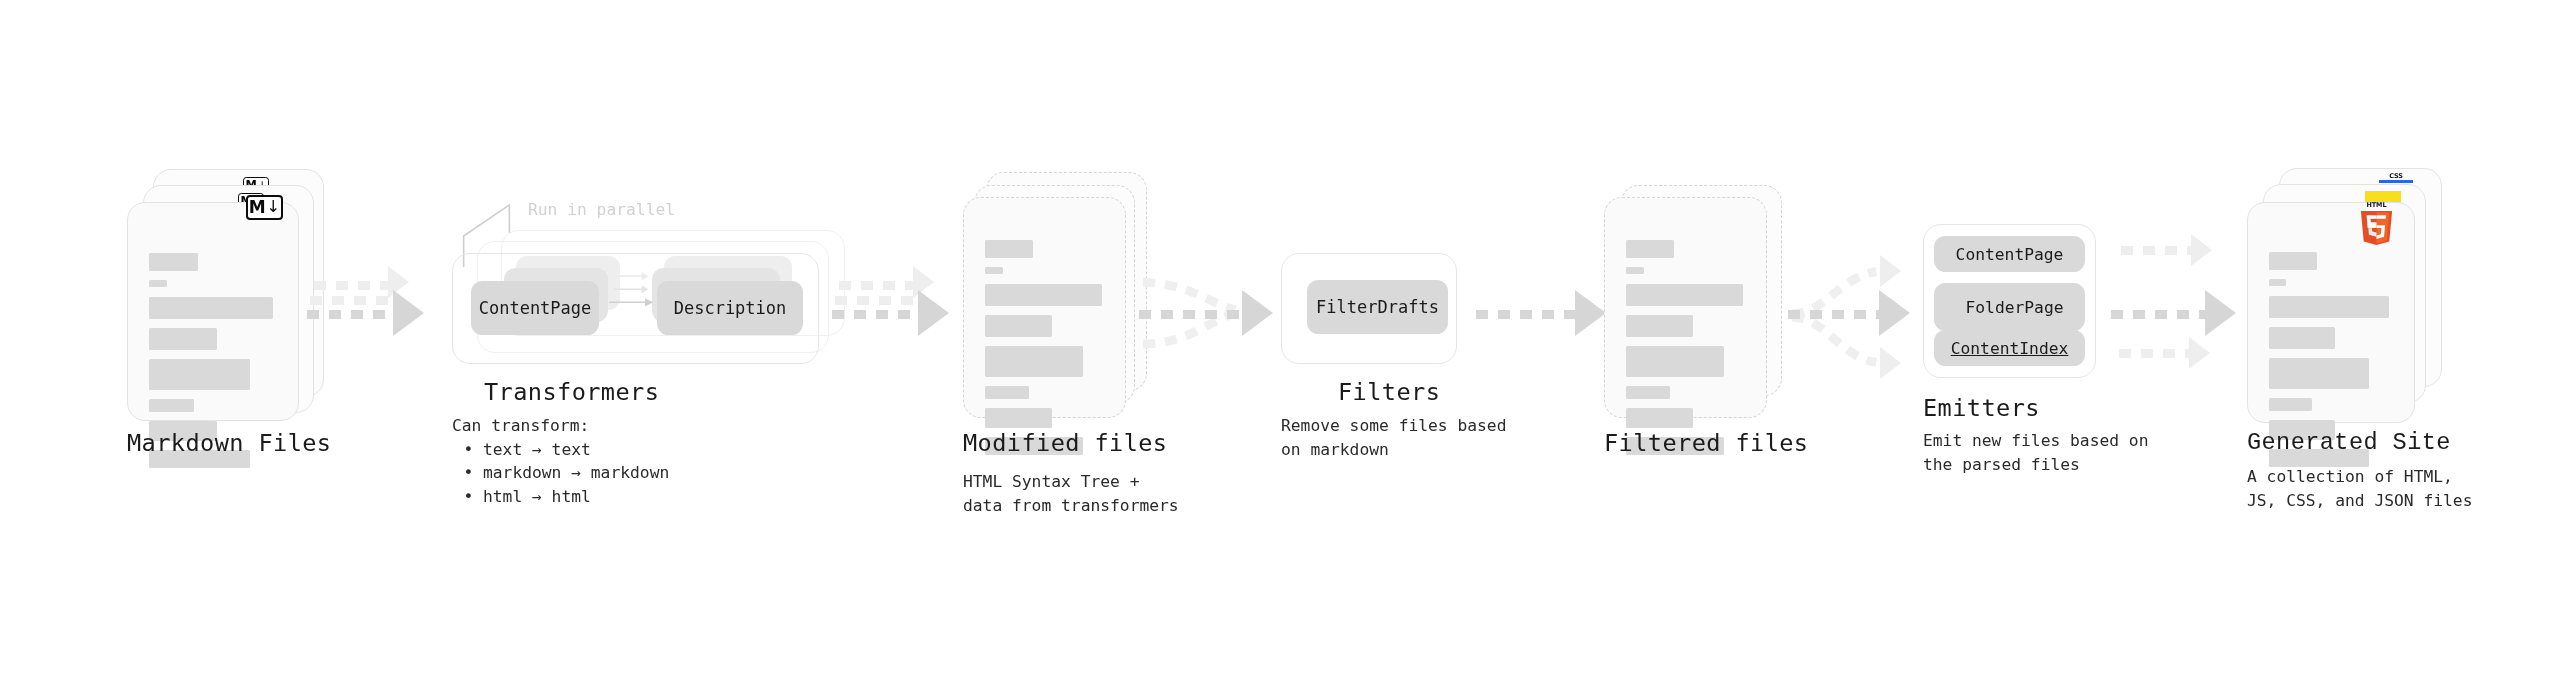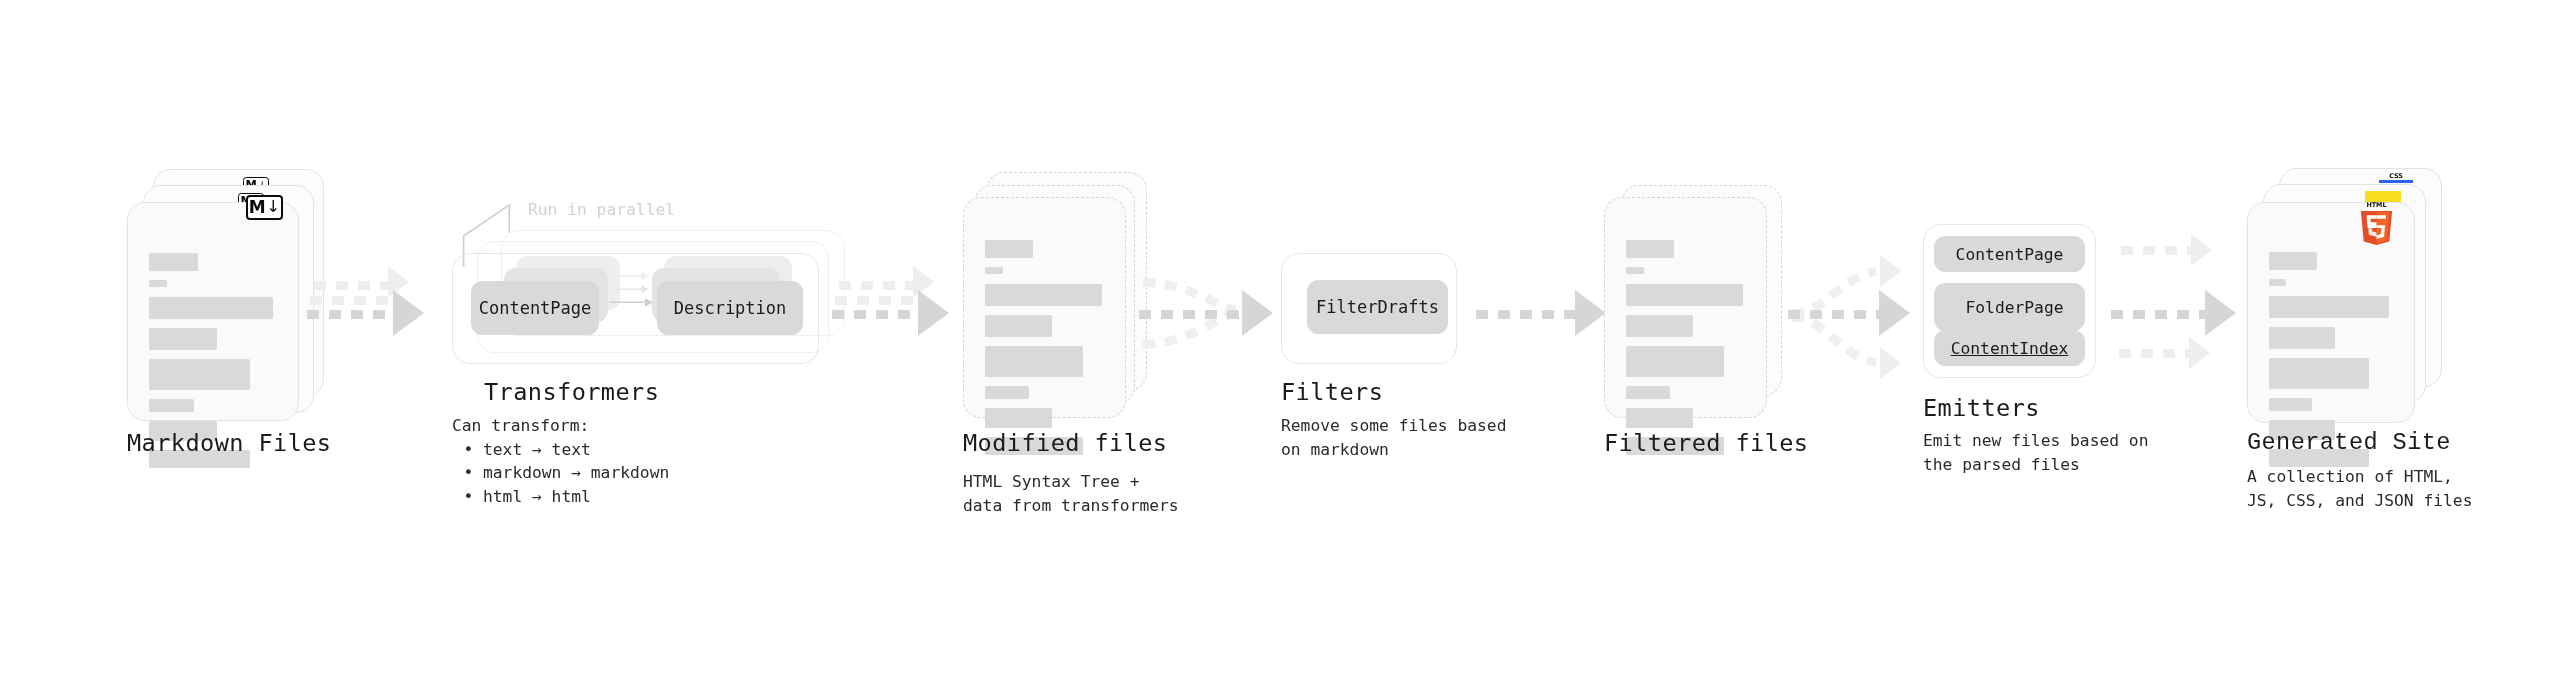--- a/index.html
+++ b/index.html
@@ -253,21 +253,21 @@
       <path d="M6 18 C60 18 90 44 120 52" fill="none" stroke="#efefef" stroke-width="11" stroke-dasharray="15 12" stroke-linecap="butt"></path>
       <path d="M6 94 C60 94 90 64 120 56" fill="none" stroke="#efefef" stroke-width="11" stroke-dasharray="15 12" stroke-linecap="butt"></path>
     </svg>
     <div class="adots" style="left:1139px; top:310px; width:107px;"></div>
     <div class="ahead" style="left:1242px; top:290px;"></div>
   </div>
 
   <div>
     <div class="group" style="left:1281px; top:253px; width:176px; height:111px;"></div>
     <div class="chip" style="left:1307px; top:280px; width:141px; height:54px;">FilterDrafts</div>
-    <div class="cap-title" style="left:1281px; top:378px;">Filters</div>
+    <div class="cap-title" style="left:1338px; top:378px;">Filters</div>
     <div class="cap-sub" style="left:1281px; top:414px;">
       <div>Remove some files based</div>
       <div>on markdown</div>
     </div>
   </div>
 
   <div class="arrow">
     <div class="adots" style="left:1476px; top:310px; width:106px;"></div>
     <div class="ahead" style="left:1575px; top:290px;"></div>
   </div>

